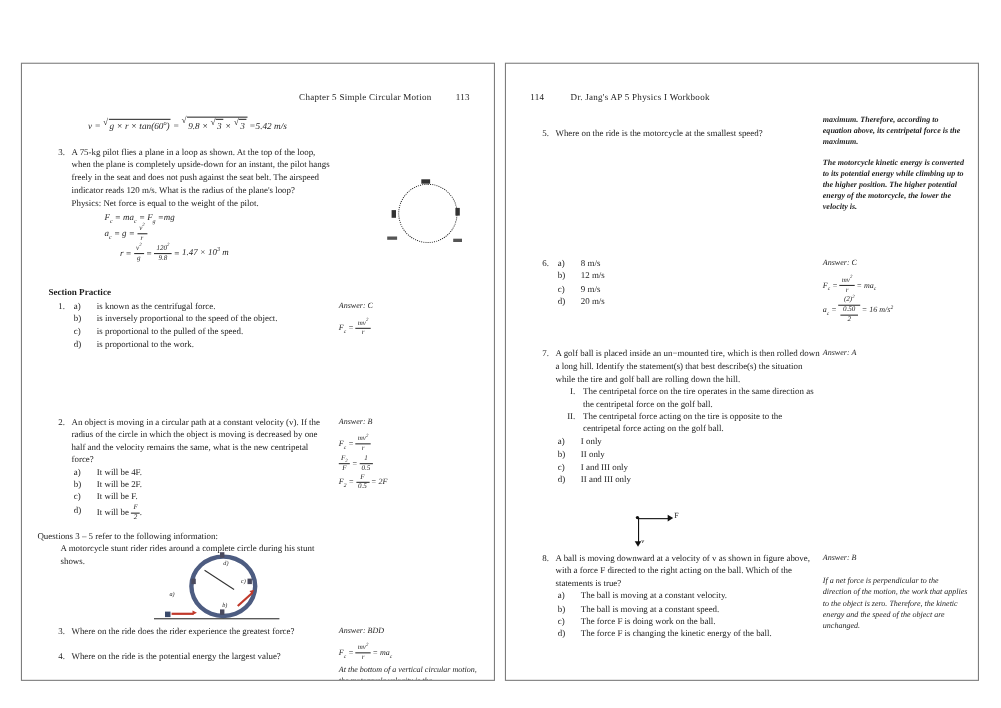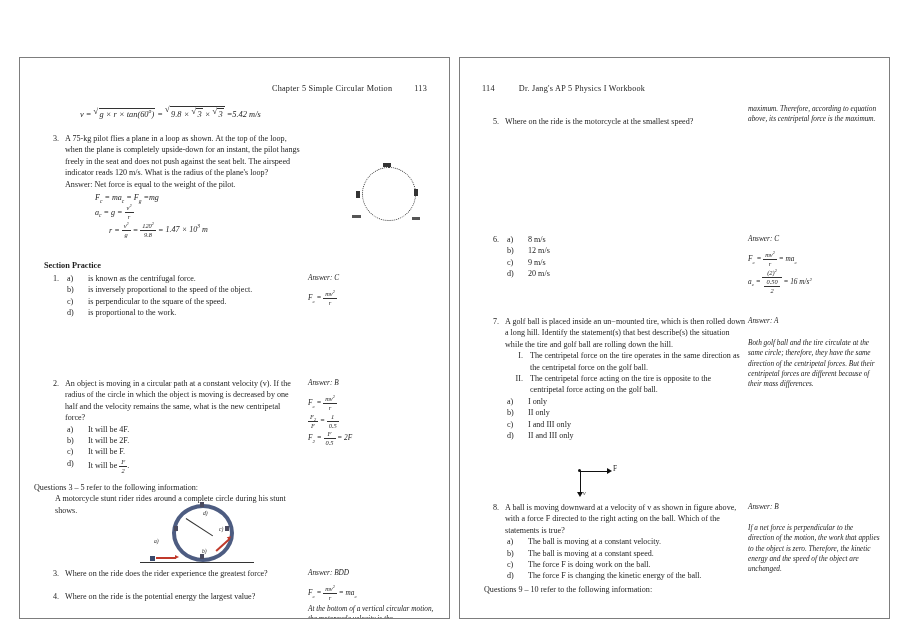--- a/index.html
+++ b/index.html
@@ -106,21 +106,21 @@
         v = <span class="sq"><span class="bar">g × r × tan(60<sup>o</sup>)</span></span> = <span class="sq"><span class="bar">9.8 × <span class="sq"><span class="bar">3</span></span> × <span class="sq"><span class="bar">3</span></span></span></span> =5.42 m/s
       </span>
       
     </div>
 
     <div class="qblock" style="left:24px;top:75px;width:262px;">
       <span class="qnum">3.</span>
       <div class="qbody">
         <span>A 75-kg pilot flies a plane in a loop as shown. At the top of the loop, when the plane is completely upside-down for an instant, the pilot hangs freely in the seat and does not push against the seat belt. The airspeed indicator reads 120 m/s. What is the radius of the plane's loop?</span>
         <div style="margin-top:0px;">
-          <span style="font-style:normal">Answer:</span>
+          <span style="font-style:normal">Physics:</span>
           <span style="">Net force is equal to the weight of the pilot.</span>
         </div>
         <div class="math" style="margin-left:30px;margin-top:1px;">
           <span class="mathline">F<sub>c</sub> = ma<sub>c</sub> = F<sub>g</sub> =mg</span>
           <span class="mathline">a<sub>c</sub> = g = <span class="frac"><span class="num">v<sup>2</sup></span><span class="den">r</span></span></span>
           <span class="mathline" style="margin-left:14px;">r = <span class="frac"><span class="num">v<sup>2</sup></span><span class="den">g</span></span> = <span class="frac"><span class="num">120<sup>2</sup></span><span class="den">9.8</span></span> = <i>1.47 × 10<sup>3</sup> m</i></span>
         </div>
         
         
         
@@ -137,21 +137,21 @@
     </div>
 
     <div class="sec-head" style="left:24px;top:203px;">Section Practice</div>
 
     <div class="qblock" style="left:24px;top:215px;width:250px;">
       <span class="qnum">1.</span>
       <div class="qbody">
         <ul class="opt-list">
           <li class="opt"><span class="lbl">a)</span><span>is known as the centrifugal force.</span></li>
           <li class="opt"><span class="lbl">b)</span><span>is inversely proportional to the speed of the object.</span></li>
-          <li class="opt"><span class="lbl">c)</span><span>is perpendicular to the square of the speed.</span></li>
+          <li class="opt"><span class="lbl">c)</span><span>is proportional to the pulled of the speed.</span></li>
           <li class="opt"><span class="lbl">d)</span><span>is proportional to the work.</span></li>
         </ul>
       </div>
     </div>
     <div class="ans" style="left:288px;top:215px;width:130px;">
       <p class="ans-head">Answer: C</p>
       <p class="math" style="margin-top:6px;">F<sub>c</sub> = <span class="frac"><span class="num">mv<sup>2</sup></span><span class="den">r</span></span></p>
 
     </div>
 
@@ -221,22 +221,23 @@
    <div class="page-inner">
 
     <div class="runhead runhead-right">
       <span class="rh-num">114</span><span>Dr. Jang's AP 5 Physics I Workbook</span>
     </div>
 
     <div class="qblock" style="left:24px;top:58px;width:262px;">
       <span class="qnum">5.</span>
       <div class="qbody"><span>Where on the ride is the motorcycle at the smallest speed?</span></div>
     </div>
-    <div class="ans" style="left:288px;top:46px;width:132px;">
+    <div class="ans" style="left:288px;top:46px;width:132px;font-weight:bold;">
       <p class="ital" style="margin-bottom:8px;">maximum. Therefore, according to equation above, its centripetal force is the maximum.</p>
+      <p class="ital" style="margin:0;">The motorcycle kinetic energy is converted to its potential energy while climbing up to the higher position. The higher potential energy of the motorcycle, the lower the velocity is.</p>
     </div>
 
     <div class="qblock" style="left:24px;top:176px;width:262px;">
       <span class="qnum">6.</span>
       <div class="qbody">
         <ul class="opt-list">
           <li class="opt"><span class="lbl">a)</span><span>8 m/s</span></li>
           <li class="opt"><span class="lbl">b)</span><span>12 m/s</span></li>
           <li class="opt"><span class="lbl">c)</span><span>9 m/s</span></li>
           <li class="opt"><span class="lbl">d)</span><span>20 m/s</span></li>
@@ -262,21 +263,20 @@
         <ul class="opt-list">
           <li class="opt"><span class="lbl">a)</span><span>I only</span></li>
           <li class="opt"><span class="lbl">b)</span><span>II only</span></li>
           <li class="opt"><span class="lbl">c)</span><span>I and III only</span></li>
           <li class="opt"><span class="lbl">d)</span><span>II and III only</span></li>
         </ul>
       </div>
     </div>
     <div class="ans" style="left:288px;top:258px;width:135px;">
       <p class="ans-head" style="margin-bottom:12px;">Answer: A</p>
-      <p class="ital" style="margin:0;">Both golf ball and the tire circulate at the same circle; therefore, they have the same direction of the centripetal forces. But their centripetal forces are different because of their mass differences.</p>
     </div>
 
     <div class="fdiag" style="left:118px;top:408px;width:70px;height:34px;">
       <div class="fdot" style="left:0px;top:3px;"></div>
       <div class="fharr" style="left:2px;top:4.5px;width:28px;"></div>
       <div class="flab" style="left:35px;top:-1px;">F</div>
       <div class="fvarr" style="left:1.5px;top:5px;height:22px;"></div>
       <div class="flab" style="left:5px;top:24px;font-style:italic;font-size:6px;">v</div>
     </div>
 
@@ -290,18 +290,17 @@
           <li class="opt"><span class="lbl">c)</span><span>The force F is doing work on the ball.</span></li>
           <li class="opt"><span class="lbl">d)</span><span>The force F is changing the kinetic energy of the ball.</span></li>
         </ul>
       </div>
     </div>
     <div class="ans" style="left:288px;top:444px;width:132px;">
       <p class="ans-head" style="margin-bottom:11px;">Answer: B</p>
       <p class="ital" style="margin:0;">If a net force is perpendicular to the direction of the motion, the work that applies to the object is zero. Therefore, the kinetic energy and the speed of the object are unchanged.</p>
     </div>
 
-    <div class="intro" style="left:24px;top:526px;width:280px;">Questions 9 – 10 refer to the following information:</div>
 
    </div>
   </div>
 
 </div>
 
 </body></html>

